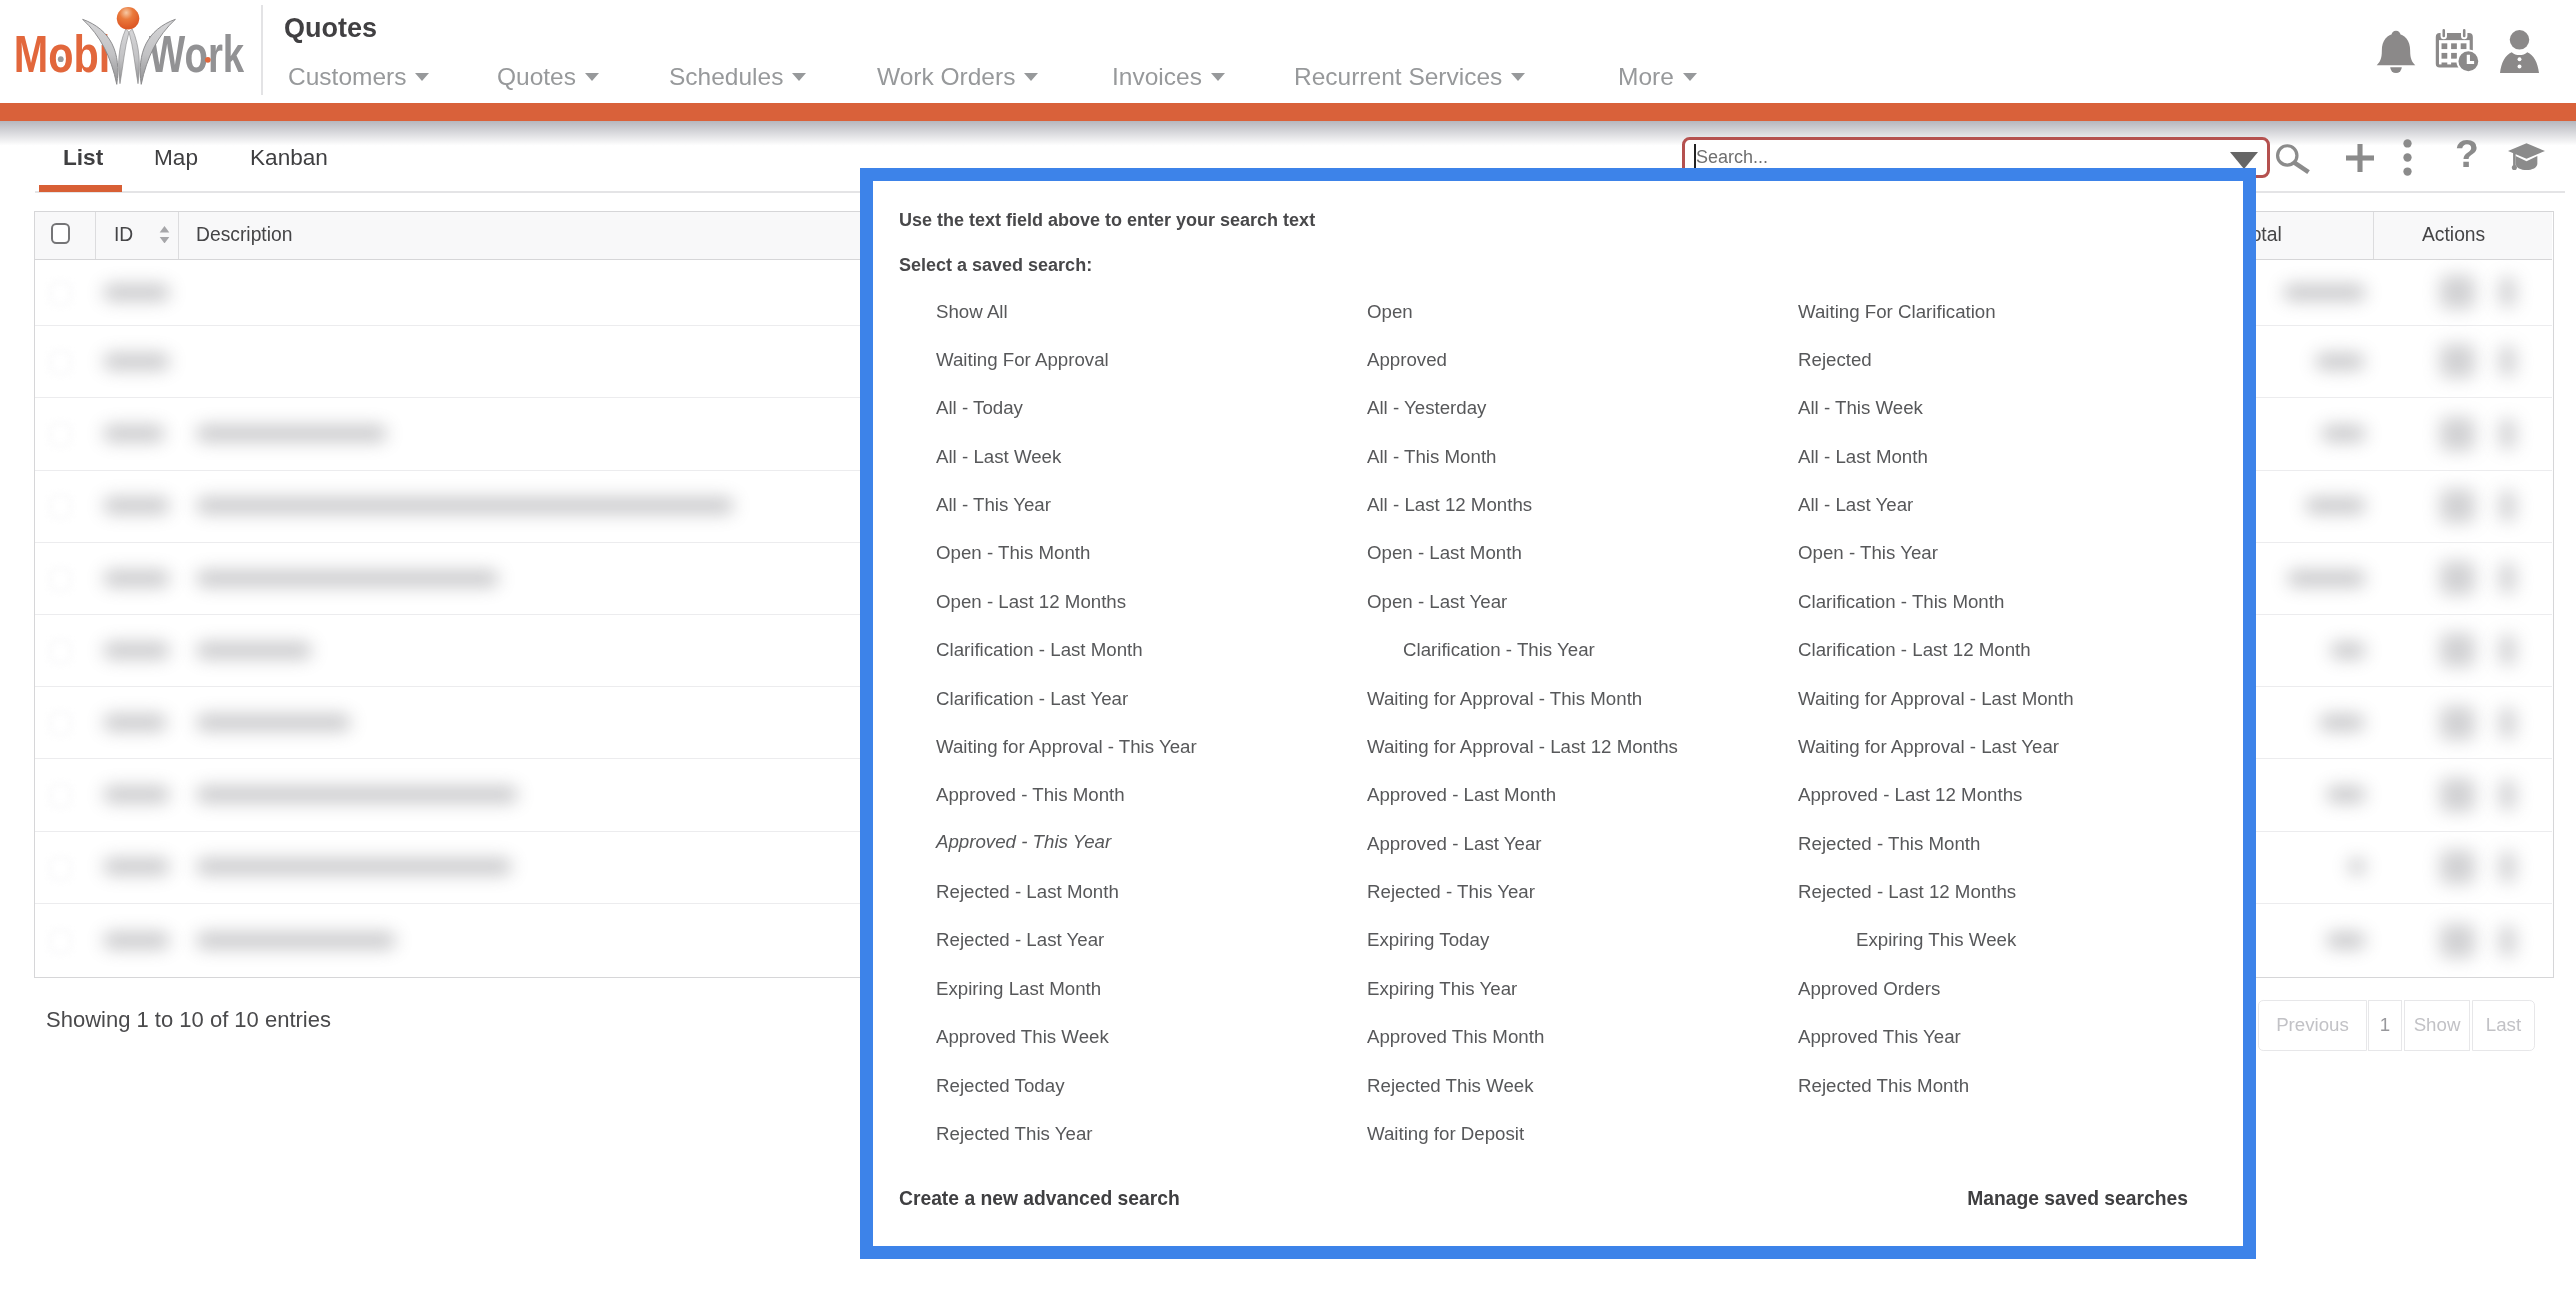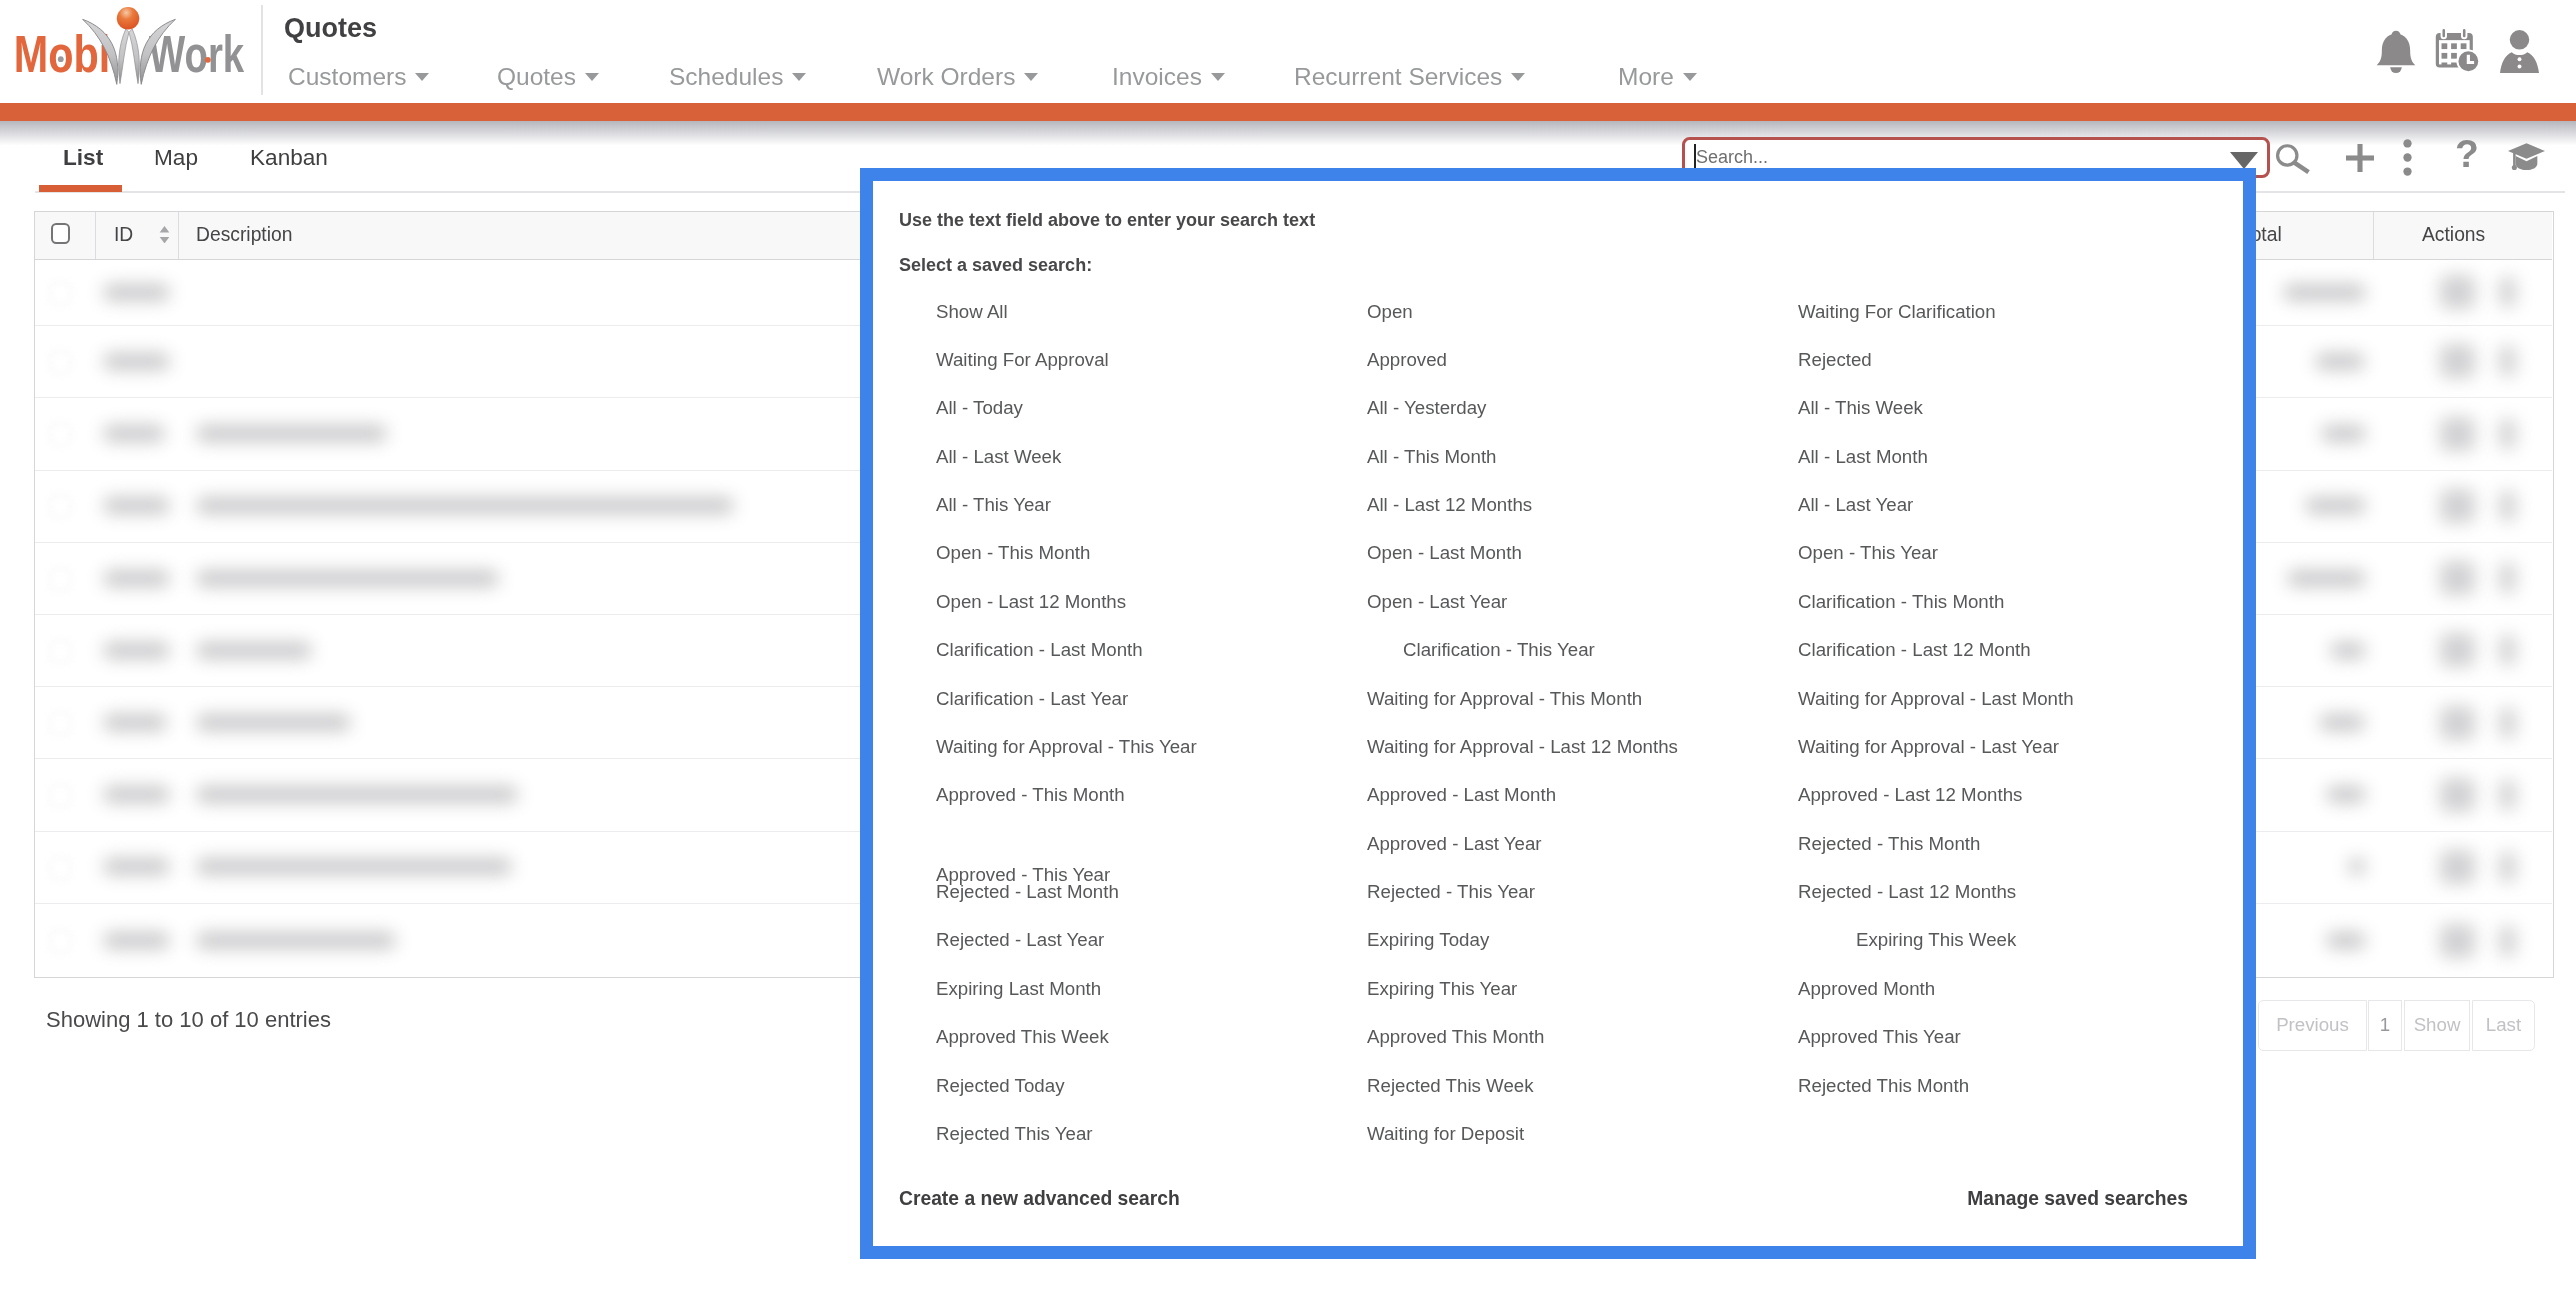--- a/index.html
+++ b/index.html
@@ -210,21 +210,21 @@
 <div class="item" style="left:936px;top:349px;line-height:22px;z-index:6;">Waiting For Approval</div>
 <div class="item" style="left:936px;top:397px;line-height:22px;z-index:6;">All - Today</div>
 <div class="item" style="left:936px;top:446px;line-height:22px;z-index:6;">All - Last Week</div>
 <div class="item" style="left:936px;top:494px;line-height:22px;z-index:6;">All - This Year</div>
 <div class="item" style="left:936px;top:542px;line-height:22px;z-index:6;">Open - This Month</div>
 <div class="item" style="left:936px;top:591px;line-height:22px;z-index:6;">Open - Last 12 Months</div>
 <div class="item" style="left:936px;top:639px;line-height:22px;z-index:6;">Clarification - Last Month</div>
 <div class="item" style="left:936px;top:688px;line-height:22px;z-index:6;">Clarification - Last Year</div>
 <div class="item" style="left:936px;top:736px;line-height:22px;z-index:6;">Waiting for Approval - This Year</div>
 <div class="item" style="left:936px;top:784px;line-height:22px;z-index:6;">Approved - This Month</div>
-<div class="item" style="left:936px;top:864px;line-height:22px;z-index:6;">Approved - This Year</div>
+<div class="item" style="left:936px;top:831px;line-height:22px;z-index:6;font-style:italic;">Approved - This Year</div>
 <div class="item" style="left:936px;top:881px;line-height:22px;z-index:6;">Rejected - Last Month</div>
 <div class="item" style="left:936px;top:929px;line-height:22px;z-index:6;">Rejected - Last Year</div>
 <div class="item" style="left:936px;top:978px;line-height:22px;z-index:6;">Expiring Last Month</div>
 <div class="item" style="left:936px;top:1026px;line-height:22px;z-index:6;">Approved This Week</div>
 <div class="item" style="left:936px;top:1075px;line-height:22px;z-index:6;">Rejected Today</div>
 <div class="item" style="left:936px;top:1123px;line-height:22px;z-index:6;">Rejected This Year</div>
 <div class="item" style="left:1367px;top:301px;line-height:22px;z-index:6;">Open</div>
 <div class="item" style="left:1367px;top:349px;line-height:22px;z-index:6;">Approved</div>
 <div class="item" style="left:1367px;top:397px;line-height:22px;z-index:6;">All - Yesterday</div>
 <div class="item" style="left:1367px;top:446px;line-height:22px;z-index:6;">All - This Month</div>
@@ -249,18 +249,18 @@
 <div class="item" style="left:1798px;top:494px;line-height:22px;z-index:6;">All - Last Year</div>
 <div class="item" style="left:1798px;top:542px;line-height:22px;z-index:6;">Open - This Year</div>
 <div class="item" style="left:1798px;top:591px;line-height:22px;z-index:6;">Clarification - This Month</div>
 <div class="item" style="left:1798px;top:639px;line-height:22px;z-index:6;">Clarification - Last 12 Month</div>
 <div class="item" style="left:1798px;top:688px;line-height:22px;z-index:6;">Waiting for Approval - Last Month</div>
 <div class="item" style="left:1798px;top:736px;line-height:22px;z-index:6;">Waiting for Approval - Last Year</div>
 <div class="item" style="left:1798px;top:784px;line-height:22px;z-index:6;">Approved - Last 12 Months</div>
 <div class="item" style="left:1798px;top:833px;line-height:22px;z-index:6;">Rejected - This Month</div>
 <div class="item" style="left:1798px;top:881px;line-height:22px;z-index:6;">Rejected - Last 12 Months</div>
 <div class="item" style="left:1856px;top:929px;line-height:22px;z-index:6;">Expiring This Week</div>
-<div class="item" style="left:1798px;top:978px;line-height:22px;z-index:6;">Approved Month</div>
+<div class="item" style="left:1798px;top:978px;line-height:22px;z-index:6;">Approved Orders</div>
 <div class="item" style="left:1798px;top:1026px;line-height:22px;z-index:6;">Approved This Year</div>
 <div class="item" style="left:1798px;top:1075px;line-height:22px;z-index:6;">Rejected This Month</div>
 <div class="a" style="left:899px;top:1188px;font-size:19.3px;font-weight:bold;color:#3f3f41;z-index:6;">Create a new advanced search</div>
 <div class="a" style="left:2188px;top:1188px;font-size:19.3px;font-weight:bold;color:#3f3f41;z-index:6;transform:translateX(-100%);">Manage saved searches</div>
 
 
 </body></html>

